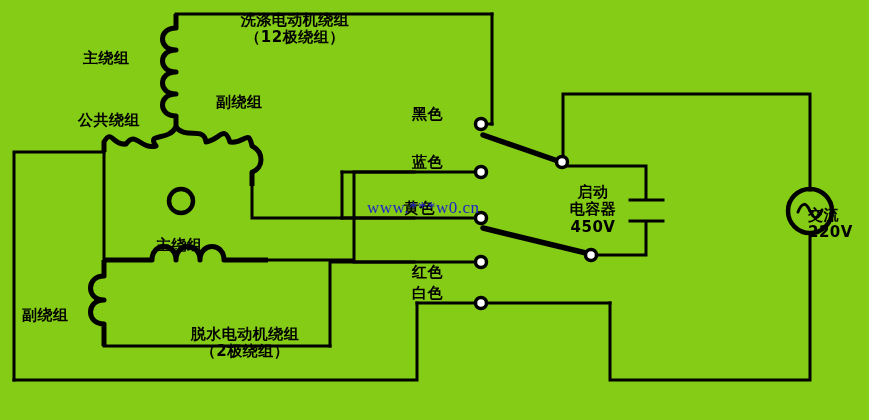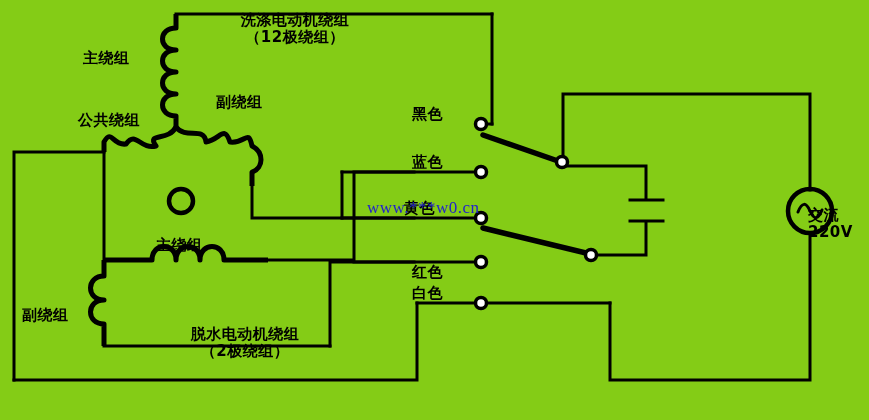--- a/index.html
+++ b/index.html
@@ -194,20 +194,25 @@
     <span>脱水电动机绕组</span><br>
     <span>（2极绕组）</span>
   </div>
 
   <div class="lbl" style="left:412px; top:106px;">黑色</div>
   <div class="lbl" style="left:412px; top:154px;">蓝色</div>
   <div class="lbl" style="left:404px; top:200px;">黄色</div>
   <div class="lbl" style="left:412px; top:244px;margin-top:20px;">红色</div>
   <div class="lbl" style="left:412px; top:285px;">白色</div>
 
+  <div class="lbl center" style="left:558px; top:184px; width:70px;">
+    <span>启动</span><br>
+    <span>电容器</span><br>
+    <span>450V</span>
+  </div>
 
   <div class="lbl" style="left:808px; top:194px;margin-top:13px;">
     <span>交流</span><br>
     <span>220V</span>
   </div>
 
   <div class="watermark" style="left:367px; top:198px;">www.***w0.cn</div>
 
 </div>
 

